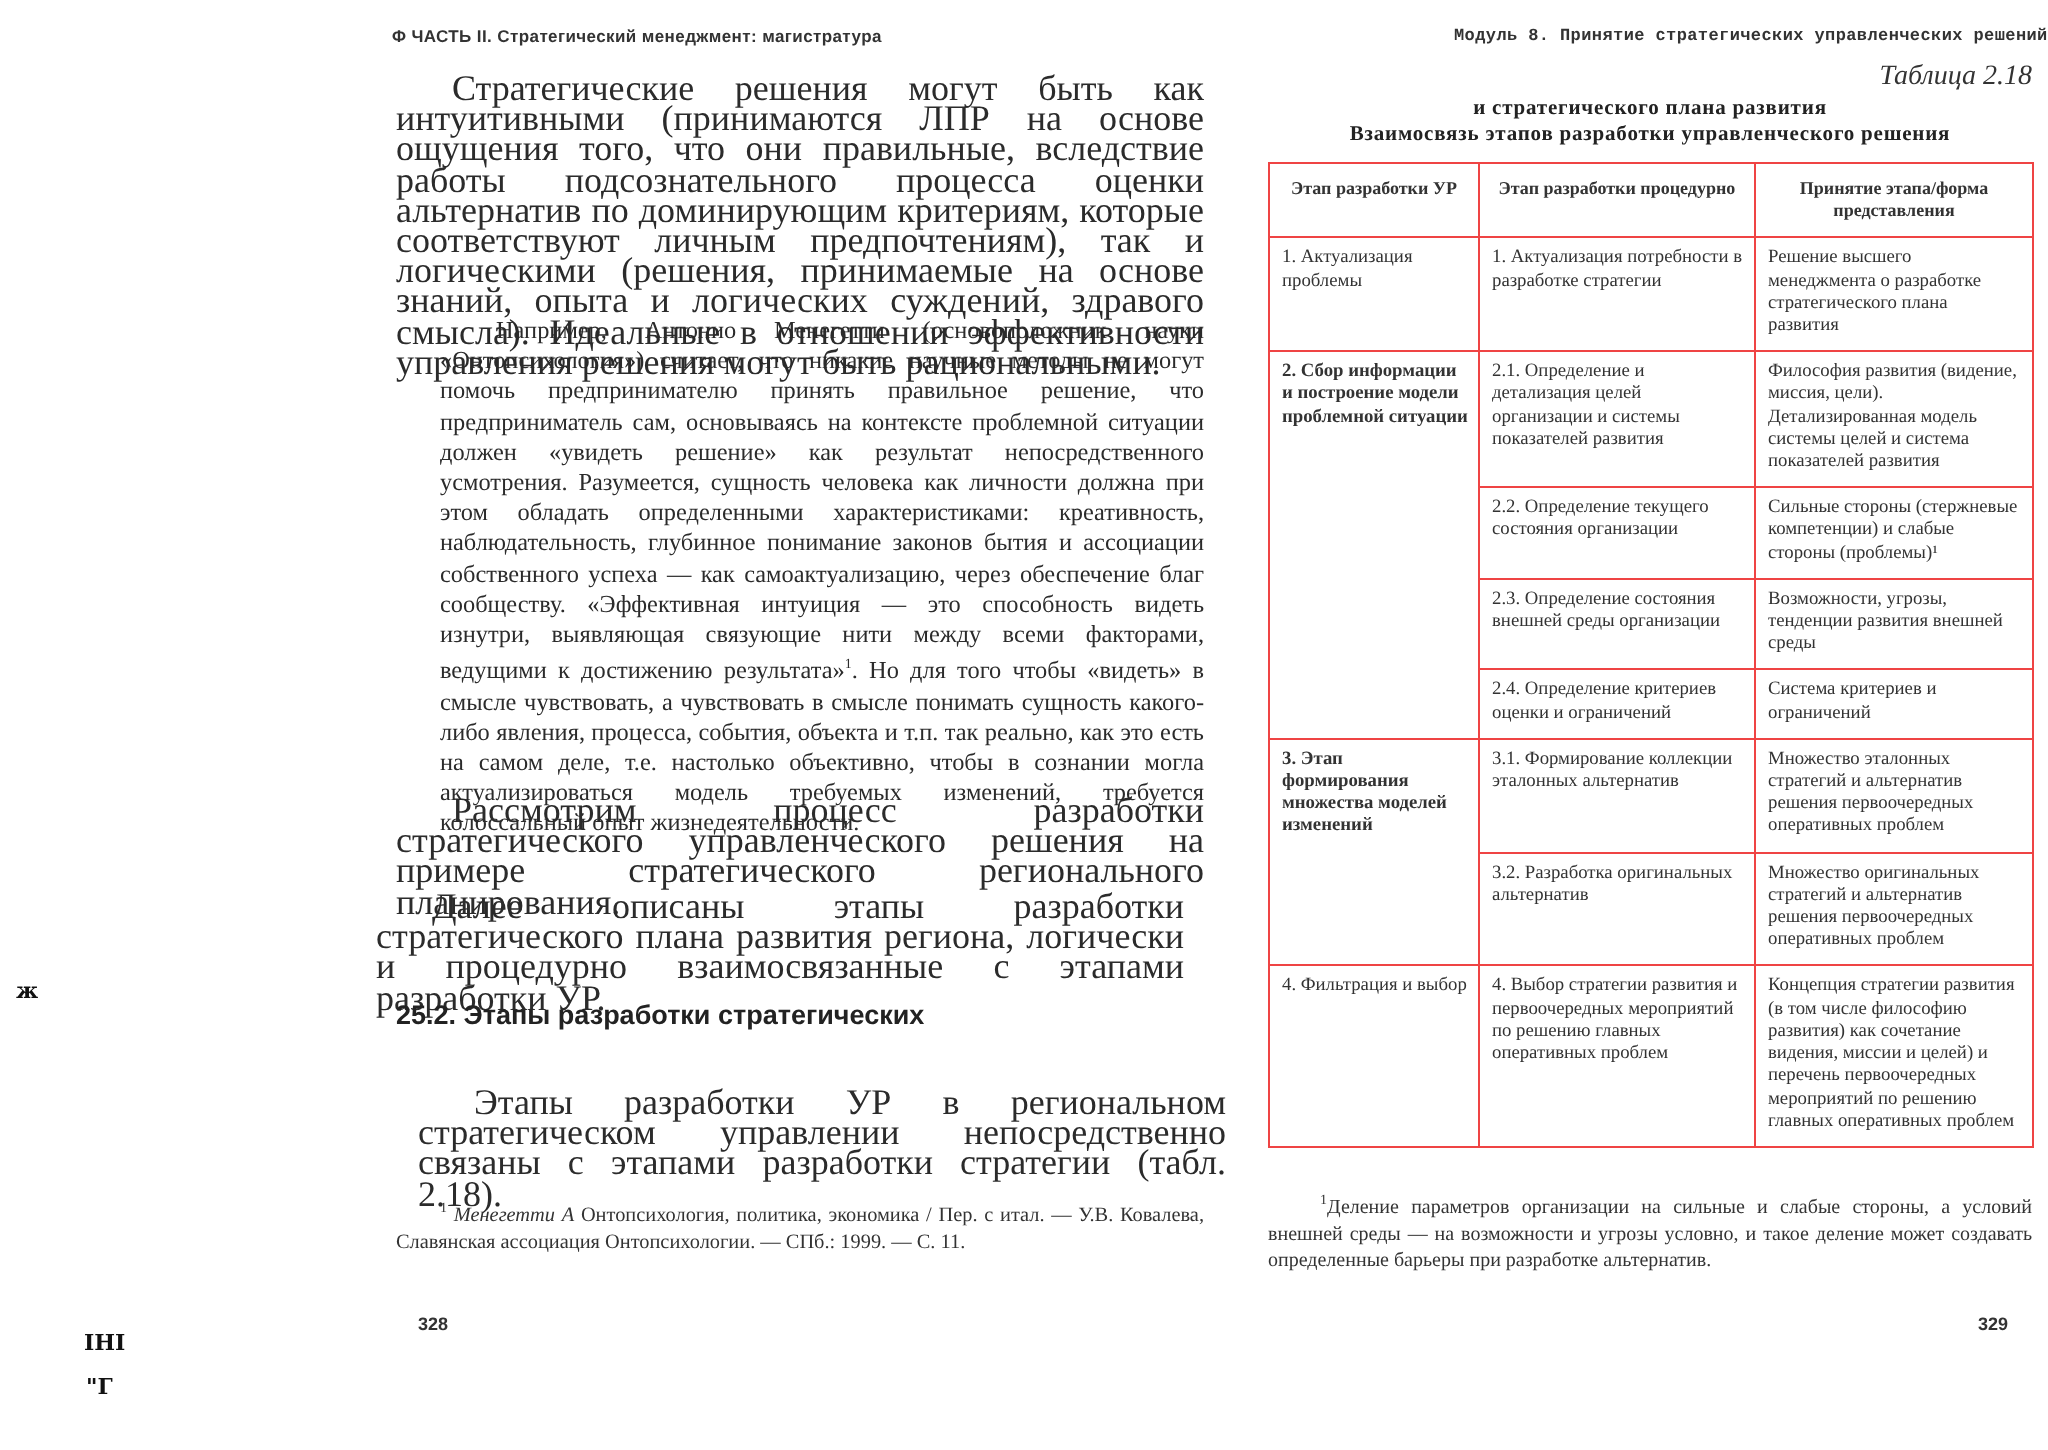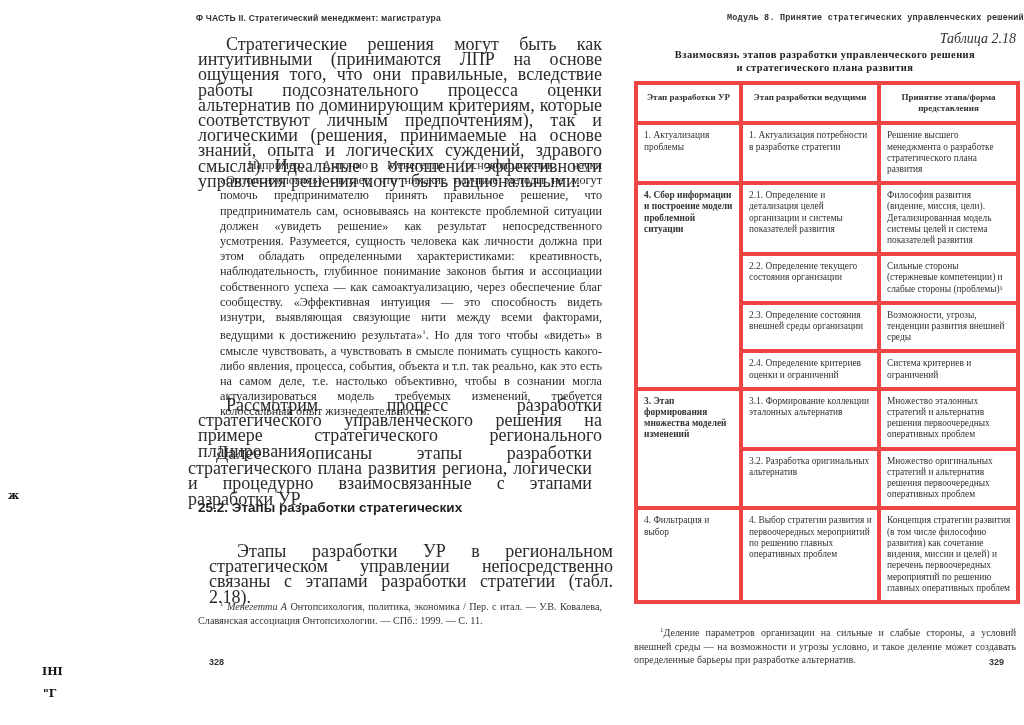--- a/index.html
+++ b/index.html
@@ -25,21 +25,21 @@
   .footnote i { font-style:italic; }
   .pagenum { font-family:"Liberation Sans", sans-serif; font-weight:bold; font-size:9px; color:#333; }
   .stray { font-family:"DejaVu Serif", serif; font-weight:bold; font-size:11px; color:#111; }
 
   .tcap { font-size:14px; font-style:italic; color:#333; text-align:right; }
   .ttitle { font-size:10.5px; font-weight:bold; line-height:13px; text-align:center; letter-spacing:0.4px; color:#222; }
   table.t {
     border-collapse:collapse; font-size:9.4px; line-height:11.2px; color:#333;
     table-layout:fixed;
   }
-  table.t th, table.t td { border:4px solid #ef4444; vertical-align:top; padding:5px 5px 6px 6px; }
+  table.t th, table.t td { border:1px solid #ef4444; vertical-align:top; padding:5px 5px 6px 6px; }
   table.t th { font-weight:bold; text-align:center; font-size:9px; padding:7px 4px 7px 4px; }
   table.t td.b { font-weight:bold; }
   sup { font-size:7px; }
 </style>
 </head>
 <body>
 
 <div class="abs runhead" style="left:196px;top:13px;">Φ  ЧАСТЬ  II. Стратегический менеджмент: магистратура</div>
 
 <div class="abs para" style="left:198px;top:37px;width:404px;">
@@ -74,45 +74,45 @@
 
 <div class="abs stray" style="left:8px;top:489px;">ж</div>
 <div class="abs stray" style="left:42px;top:665px;">IHI</div>
 <div class="abs stray" style="left:43px;top:687px;">"Г</div>
 
 <div class="abs runhead" style="left:727px;top:13px;font-family:Liberation Mono, monospace;">Модуль  8. Принятие стратегических управленческих  решений   ϕ</div>
 
 <div class="abs tcap" style="left:840px;top:31px;width:176px;">Таблица   2.18</div>
 
 <div class="abs ttitle" style="left:634px;top:48px;width:382px;">
+  <div>и стратегического плана развития</div>
   <div>Взаимосвязь этапов разработки управленческого решения</div>
-  <div>и стратегического плана развития</div>
 </div>
 
 <table class="abs t" id="stages-table" style="left:634px;top:81px;width:382px;">
   <colgroup>
       <col style="width:105px">
       <col style="width:138px">
       <col style="width:139px">
     </colgroup>
   <thead>
     <tr>
       <th>Этап разработки УР</th>
-      <th>Этап разработки ведущими</th>
+      <th>Этап разработки процедурно</th>
       <th>Принятие этапа/форма представления</th>
     </tr>
   </thead>
   <tbody id="stages-body">
       <tr>
         <td rowspan="1">1. Актуализация проблемы</td>
         <td>1. Актуализация потребности в разработке стратегии</td>
         <td>Решение высшего менеджмента о разработке стратегического плана развития</td>
       </tr>
       <tr>
-        <td rowspan="4" class="b">4. Сбор информации и построение модели проблемной ситуации</td>
+        <td rowspan="4" class="b">2. Сбор информации и построение модели проблемной ситуации</td>
         <td>2.1. Определение и детализация целей организации и системы показателей развития</td>
         <td>Философия развития (видение, миссия, цели). Детализированная модель системы целей и система показателей развития</td>
       </tr>
       <tr>
         <td>2.2. Определение текущего состояния организации</td>
         <td>Сильные стороны (стержневые компетенции) и слабые стороны (проблемы)¹</td>
       </tr>
       <tr>
         <td>2.3. Определение состояния внешней среды организации</td>
         <td>Возможности, угрозы, тенденции развития внешней среды</td>
@@ -131,17 +131,17 @@
         <td>Множество оригинальных стратегий и альтернатив решения первоочередных оперативных проблем</td>
       </tr>
       <tr>
         <td rowspan="1">4. Фильтрация и выбор</td>
         <td>4. Выбор стратегии развития и первоочередных мероприятий по решению главных оперативных проблем</td>
         <td>Концепция стратегии развития (в том числе философию развития) как сочетание видения, миссии и целей) и перечень первоочередных мероприятий по решению главных оперативных проблем</td>
       </tr>
     </tbody>
 </table>
 
-<div class="abs footnote" style="left:634px;top:624px;width:382px;font-size:10px;">
+<div class="abs footnote" style="left:634px;top:594px;width:382px;font-size:10px;">
   <span style="display:inline-block;width:26px;"></span><sup>1</sup><span>Деление параметров организации на сильные и слабые стороны, а условий внешней среды — на возможности и угрозы условно, и такое деление может создавать определенные барьеры при разработке альтернатив.</span>
 </div>
 
 <div class="abs pagenum" style="left:989px;top:657px;">329</div>
 
 </body></html>

